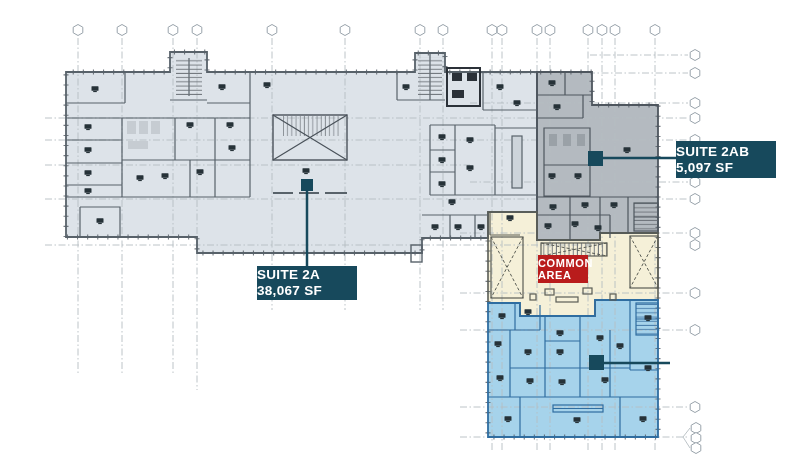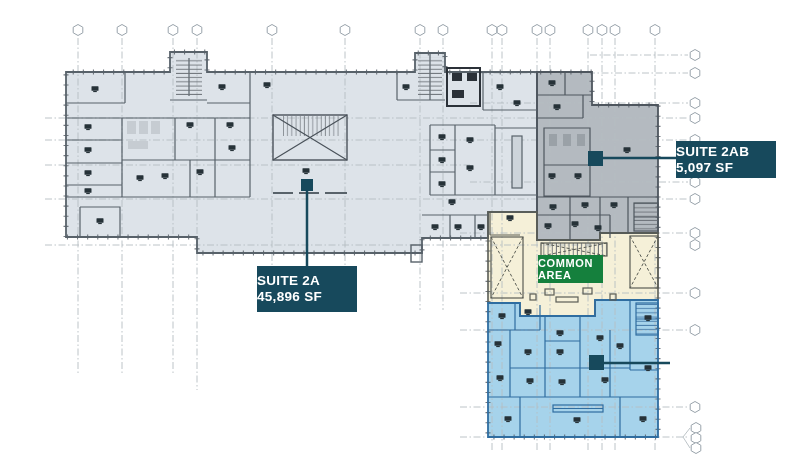--- a/index.html
+++ b/index.html
@@ -212,29 +212,29 @@
   <g>
     <path d="M307,191 V268" stroke="#17495c" stroke-width="2.5"></path>
     <path d="M603,158 H678" stroke="#17495c" stroke-width="2.5"></path>
     <path d="M604,363 H670" stroke="#17495c" stroke-width="2.5"></path>
     <rect x="301" y="179" width="12" height="12" fill="#17495c"></rect>
     <rect x="588" y="151" width="15" height="15" fill="#17495c"></rect>
     <rect x="589" y="355" width="15" height="15" fill="#17495c"></rect>
   </g>
 </svg>
 
-<div class="lbl suite" style="left: 257px; top: 266px; width: 100px; height: 46px; background: rgb(23, 73, 92); color: rgb(255, 255, 255);">
+<div class="lbl suite" style="left: 257px; top: 266px; width: 100px; height: 34px; background: rgb(23, 73, 92); color: rgb(255, 255, 255);">
   <span>SUITE 2A</span>
-  <span>45,896 SF</span>
+  <span>38,067 SF</span>
 </div>
 
 <div class="lbl suite" style="left: 676px; top: 141px; width: 100px; height: 37px; background: rgb(23, 73, 92); color: rgb(255, 255, 255);">
   <span>SUITE 2AB</span>
   <span>5,097 SF</span>
 </div>
 
 
-<div class="lbl common" style="left: 538px; top: 255px; width: 65px; height: 28px; background: #15803d; color: rgb(255, 255, 255);">
+<div class="lbl common" style="left: 538px; top: 255px; width: 50px; height: 28px; background: #b91c1c; color: rgb(255, 255, 255);">
   <span>COMMON</span>
   <span>AREA</span>
 </div>
 
 </div>
 
 </body></html>

